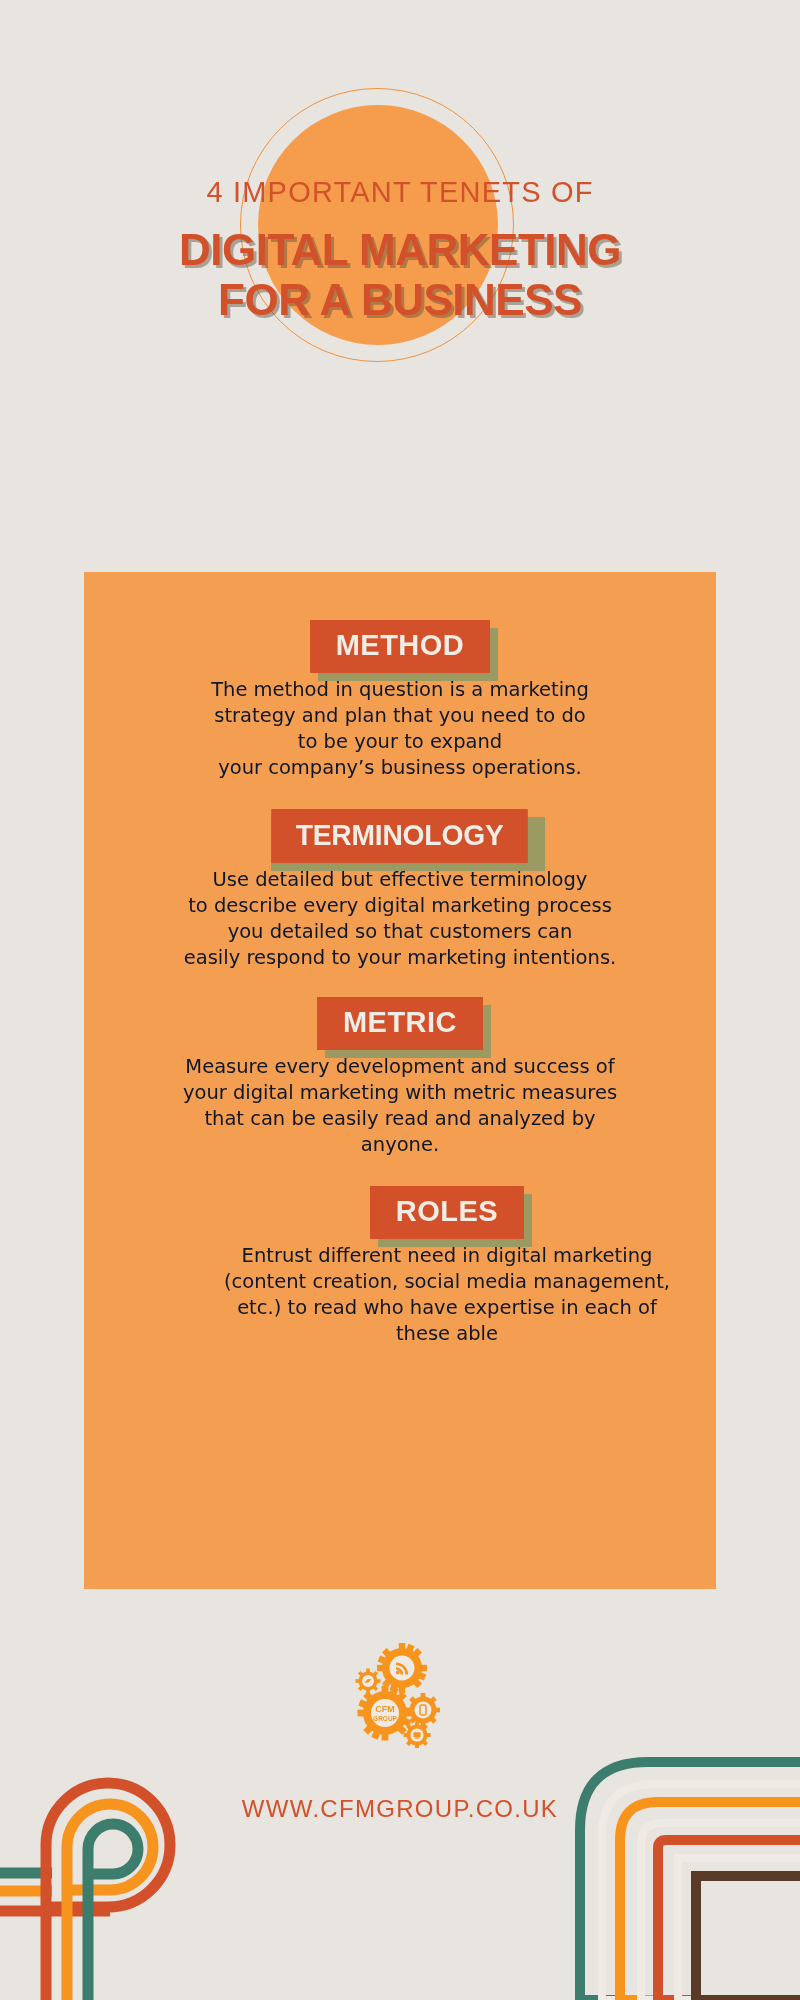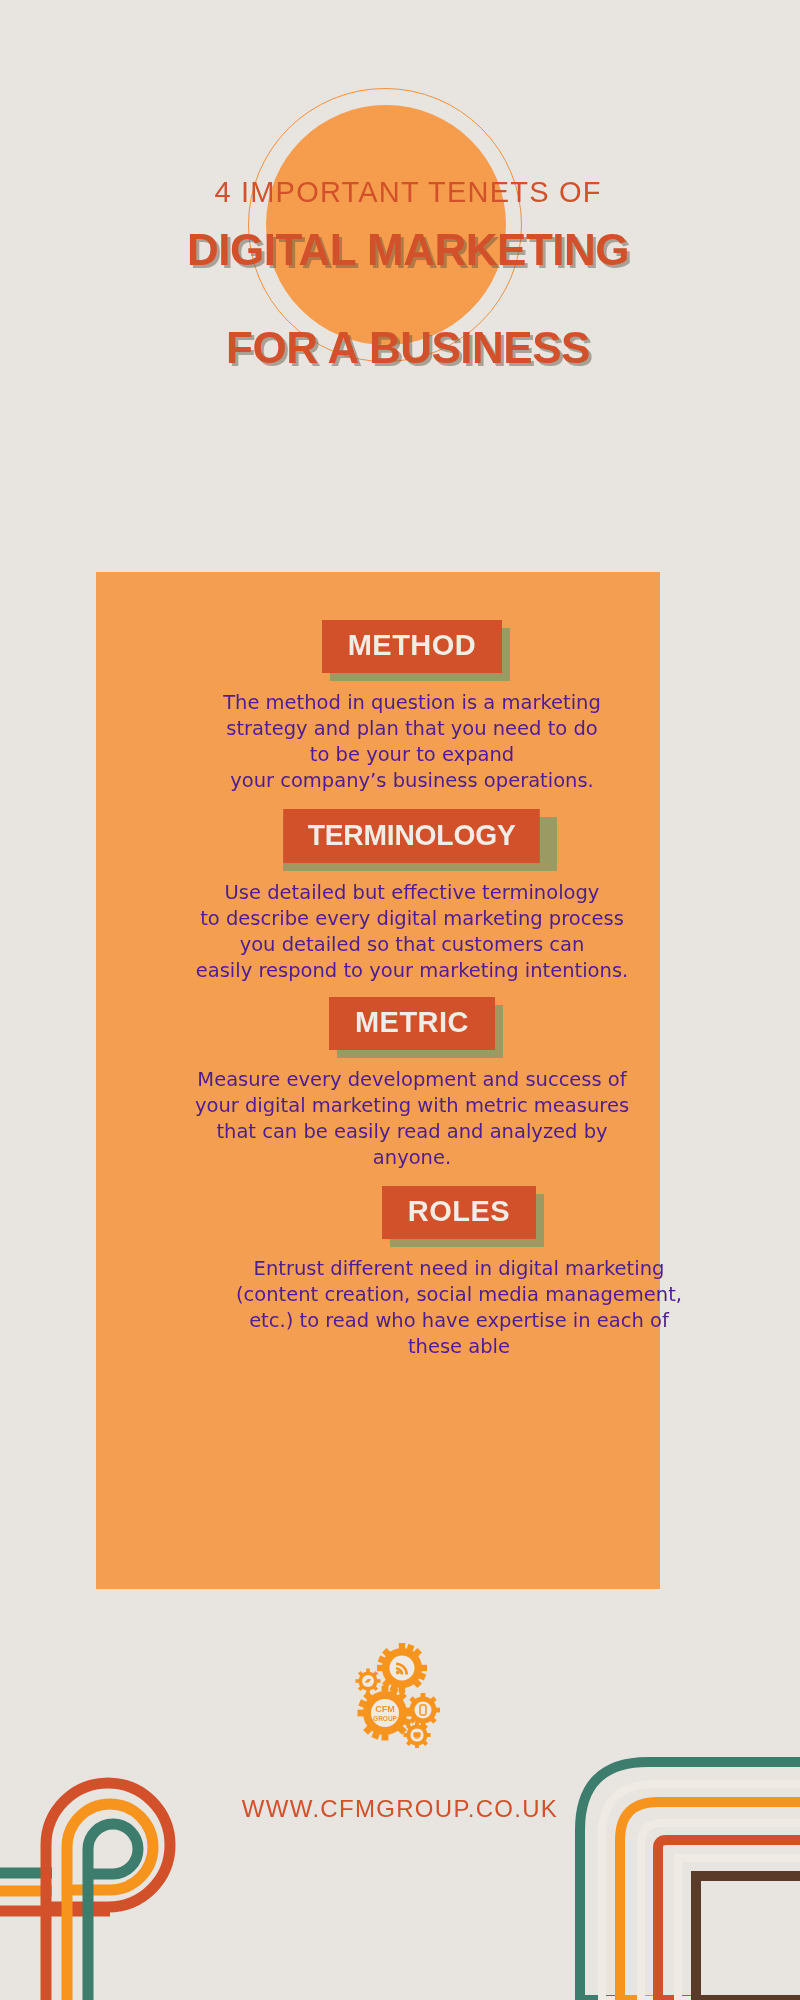--- a/index.html
+++ b/index.html
@@ -6,21 +6,21 @@
   body{
     width:800px;height:2000px;
     background:#e8e4df;
     font-family:"DejaVu Sans", sans-serif;
     overflow:hidden;
     position:relative;
   }
   .page{position:relative;width:800px;height:2000px;overflow:hidden;}
 
   
-  .header{position:absolute;left:8px;top:0;width:640px;height:420px;}
+  .header{position:absolute;left:0;top:0;width:640px;height:420px;}
   .hdr-circle-fill{
     position:absolute;left:258px;top:105px;width:240px;height:240px;
     border-radius:50%;background:#f59d4d;
   }
   .hdr-circle-ring{
     position:absolute;left:240px;top:88px;width:274px;height:274px;
     border-radius:50%;border:1.6px solid #f0923c;box-sizing:border-box;
   }
   .hdr-text{position:absolute;left:0;top:0;width:800px;text-align:center;}
   .eyebrow{
@@ -31,25 +31,25 @@
   }
   .title{
     margin-top:18px;
     font-family:"Liberation Sans", sans-serif;
     font-weight:bold;
     font-size:44px;line-height:1.14;
     letter-spacing:-0.5px;
     color:#d2512a;
     text-shadow:3px 3px 0 rgba(90,80,60,.45);
   }
-  .title .l2{display:block;margin-top:48px;}
+  .title .l2{display:block;}
 
   
   .panel{
-    position:absolute;left:96px;top:572px;width:564px;height:1017px;
+    position:absolute;left:84px;top:572px;width:632px;height:1017px;
     background:#f49e51;
   }
   .block{width:100%;text-align:center;}
   .tagwrap{
     display:inline-block;position:relative;
   }
   .tagshadow{
     position:absolute;left:8px;top:8px;width:100%;height:100%;
     background:#9c9a63;
   }
@@ -65,22 +65,22 @@
     line-height:1;
     white-space:nowrap;
   }
   .tag.condensed{
     font-size:30px;
     letter-spacing:-0.2px;
     transform:scaleX(.94);
     transform-origin:center;
   }
   .body-text{
-    margin:17px auto 0 auto;
-    color:#4c1d95;
+    margin:4px auto 0 auto;
+    color:#0f172a;
     font-family:"DejaVu Sans", sans-serif;
     font-size:19.5px;
     line-height:1.33;
     width:560px;
   }
   .body-text .ln{display:block;}
 
   .sec-method{position:absolute;left:0;top:48px;width:632px;}
   .sec-terminology{position:absolute;left:0;top:237px;width:632px;}
   .sec-metric{position:absolute;left:0;top:425px;width:632px;}

